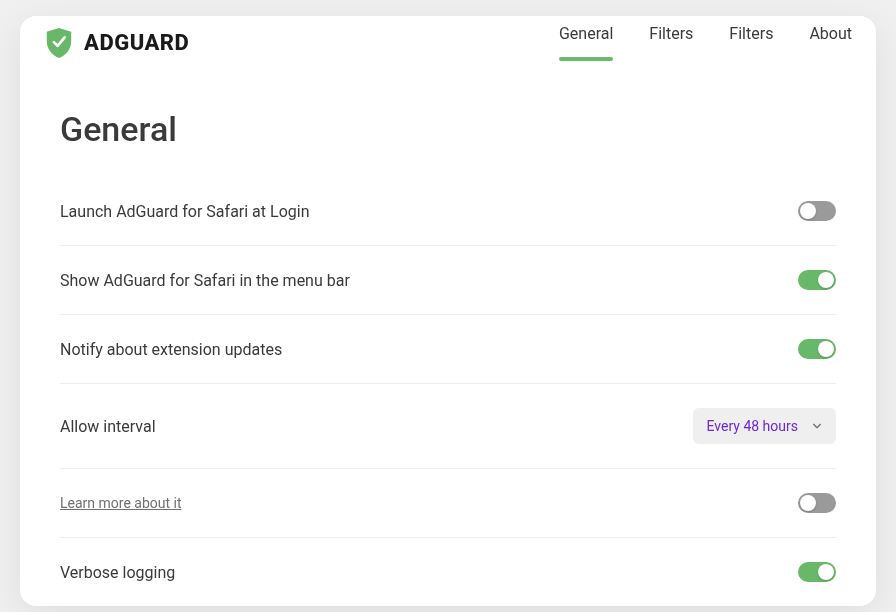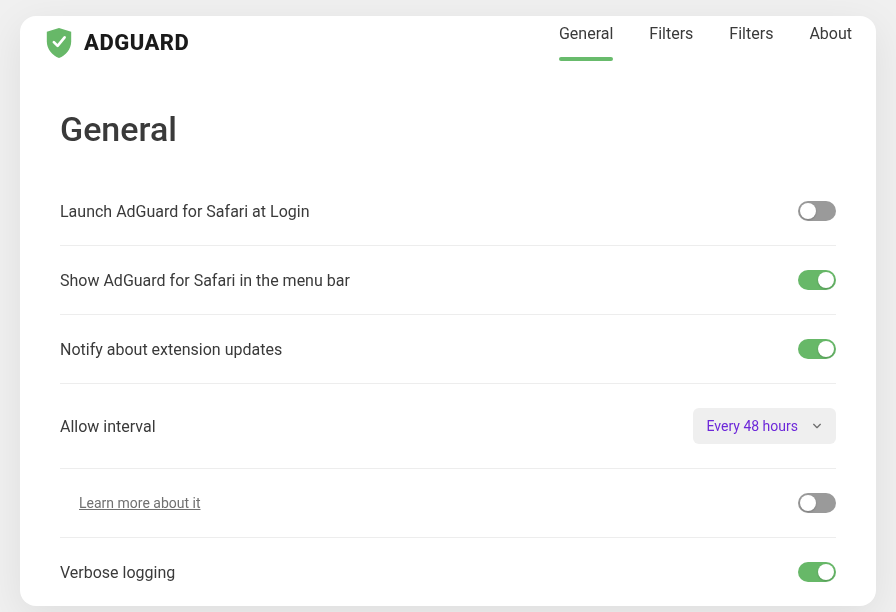--- a/index.html
+++ b/index.html
@@ -89,21 +89,20 @@
       font-size: 16px;
       color: #3a3a3a;
       font-weight: 400;
     }
     .row-sub {
       font-size: 14px;
       color: #707070;
       text-decoration: underline;
       cursor: pointer;
       width: fit-content;
-      margin-left: 19px;
     }
     .toggle {
       width: 38px;
       height: 20px;
       border-radius: 10px;
       position: relative;
       cursor: pointer;
     }
     .toggle .knob {
       position: absolute;

